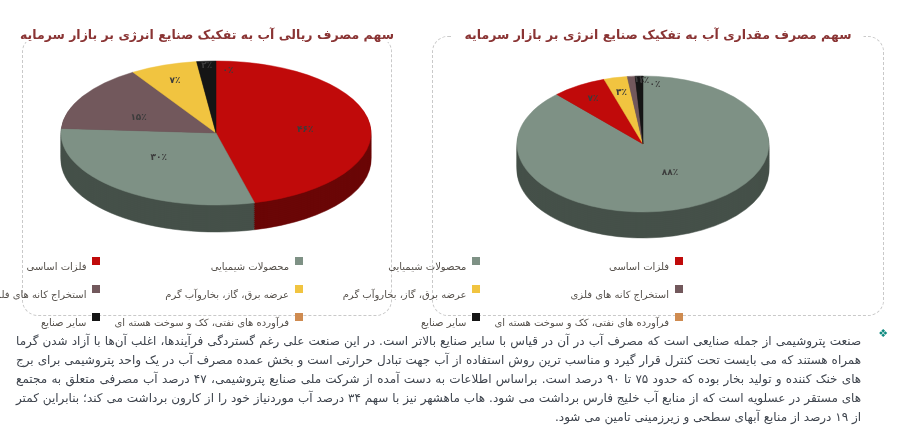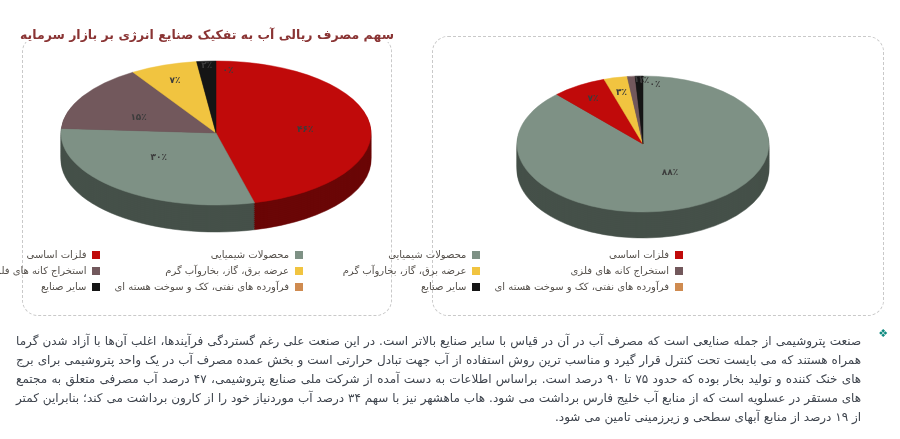--- a/index.html
+++ b/index.html
@@ -15,21 +15,21 @@
   svg.pie{position:absolute;top:0;left:0;display:block;}
   svg.pie text{direction:ltr;font-family:"DejaVu Sans",sans-serif;
          font-size:9px;font-weight:bold;fill:#3c3c3c;}
   .legend{position:absolute;display:grid;grid-template-columns:1fr 1fr;
          column-gap:14px;row-gap:5px;direction:rtl;}
   .legend-0{top:212px;right:88px;width:272px;}
   .legend-1{top:212px;right:200px;width:262px;}
   .lg-item{display:flex;align-items:center;gap:6px;direction:rtl;
          justify-content:flex-start;}
   .sw{width:8px;height:8px;flex:0 0 8px;display:inline-block;}
-  .lg-label{font-size:10px;color:#55504b;white-space:nowrap;}
+  .lg-label{font-size:10px;color:#55504b;white-space:nowrap;margin-top:12px;}
   .notes{position:absolute;top:324px;left:8px;right:12px;direction:rtl;}
   .note{display:flex;gap:9px;align-items:flex-start;margin-bottom:14px;}
   .bullet{color:#0f8b80;font-size:11px;line-height:19px;flex:0 0 auto;}
   .note-text{margin:8px;font-size:12px;line-height:19px;color:#3e444d;
          text-align:justify;}
 </style>
 </head>
 <body>
 
 <div class="panel panel-left">
@@ -139,20 +139,21 @@
         <span class="lg-label">فرآورده های نفتی، کک و سوخت هسته ای</span>
       </div>
       <div class="lg-item">
         <span class="sw" style="background: rgb(21, 21, 21);"></span>
         <span class="lg-label">سایر صنایع</span>
       </div>
     </div>
 </div>
 
 <div class="panel panel-right">
+  <div class="chart-title">سهم مصرف مقداری آب به تفکیک صنایع انرژی بر بازار سرمایه</div>
   <svg class="pie" id="pie-1" width="452" height="212" viewBox="0 0 452 212">
       <path d="M 210 133 L 210 65 A 126 68 0 1 1 123.74706465298519 83.43013333534404 Z" fill="rgb(69,80,73)" stroke="rgb(69,80,73)" stroke-width="0.5"></path>
       <path d="M 210 133 L 123.74706465298519 83.43013333534404 A 126 68 0 0 1 171.0638587087566 68.32815689192957 Z" fill="rgb(106,6,6)" stroke="rgb(106,6,6)" stroke-width="0.5"></path>
       <path d="M 210 133 L 171.0638587087566 68.32815689192957 A 126 68 0 0 1 194.2080125708976 65.53620031061551 Z" fill="rgb(133,108,35)" stroke="rgb(133,108,35)" stroke-width="0.5"></path>
       <path d="M 210 133 L 194.2080125708976 65.53620031061551 A 126 68 0 0 1 202.08839453930642 65.13418246687753 Z" fill="rgb(63,48,51)" stroke="rgb(63,48,51)" stroke-width="0.5"></path>
       <path d="M 210 133 L 202.08839453930642 65.13418246687753 A 126 68 0 0 1 209.99999999999986 65 Z" fill="rgb(12,12,12)" stroke="rgb(12,12,12)" stroke-width="0.5"></path>
       <path d="M 210 131 L 210 63 A 126 68 0 1 1 123.74706465298519 81.43013333534404 Z" fill="rgb(69,80,73)" stroke="rgb(69,80,73)" stroke-width="0.5"></path>
       <path d="M 210 131 L 123.74706465298519 81.43013333534404 A 126 68 0 0 1 171.0638587087566 66.32815689192957 Z" fill="rgb(106,6,6)" stroke="rgb(106,6,6)" stroke-width="0.5"></path>
       <path d="M 210 131 L 171.0638587087566 66.32815689192957 A 126 68 0 0 1 194.2080125708976 63.53620031061551 Z" fill="rgb(133,108,35)" stroke="rgb(133,108,35)" stroke-width="0.5"></path>
       <path d="M 210 131 L 194.2080125708976 63.53620031061551 A 126 68 0 0 1 202.08839453930642 63.13418246687753 Z" fill="rgb(63,48,51)" stroke="rgb(63,48,51)" stroke-width="0.5"></path>

